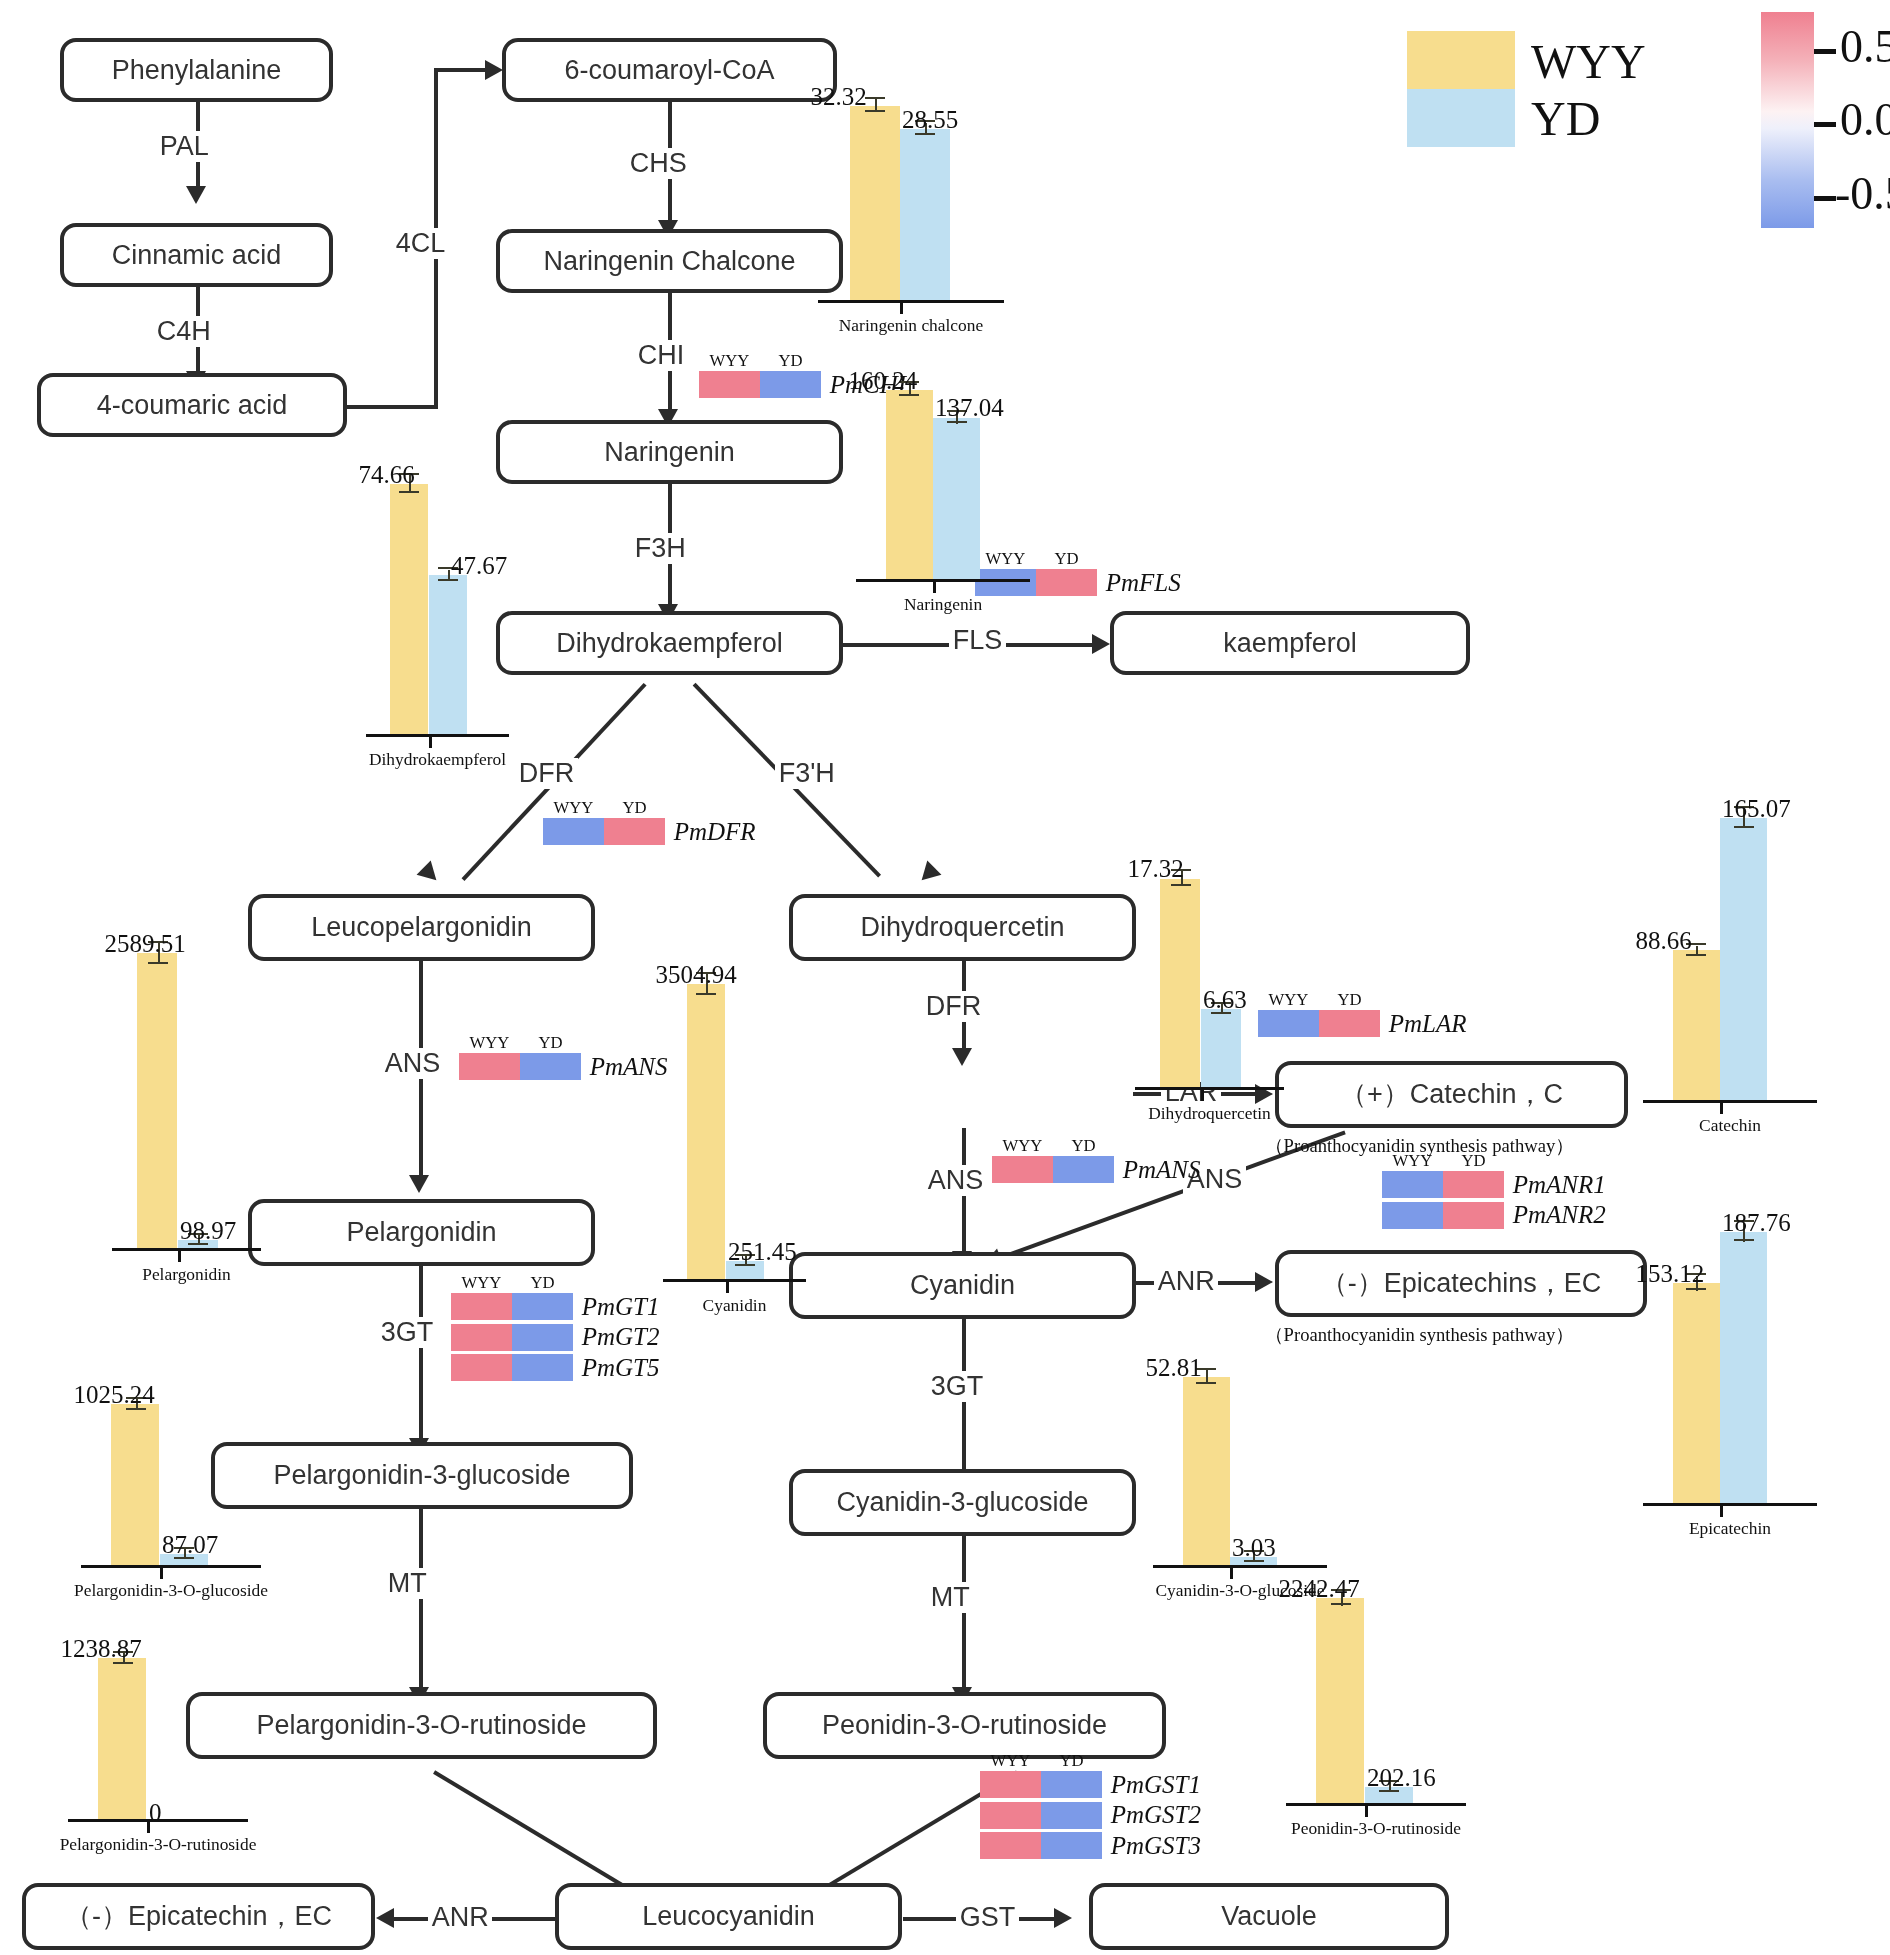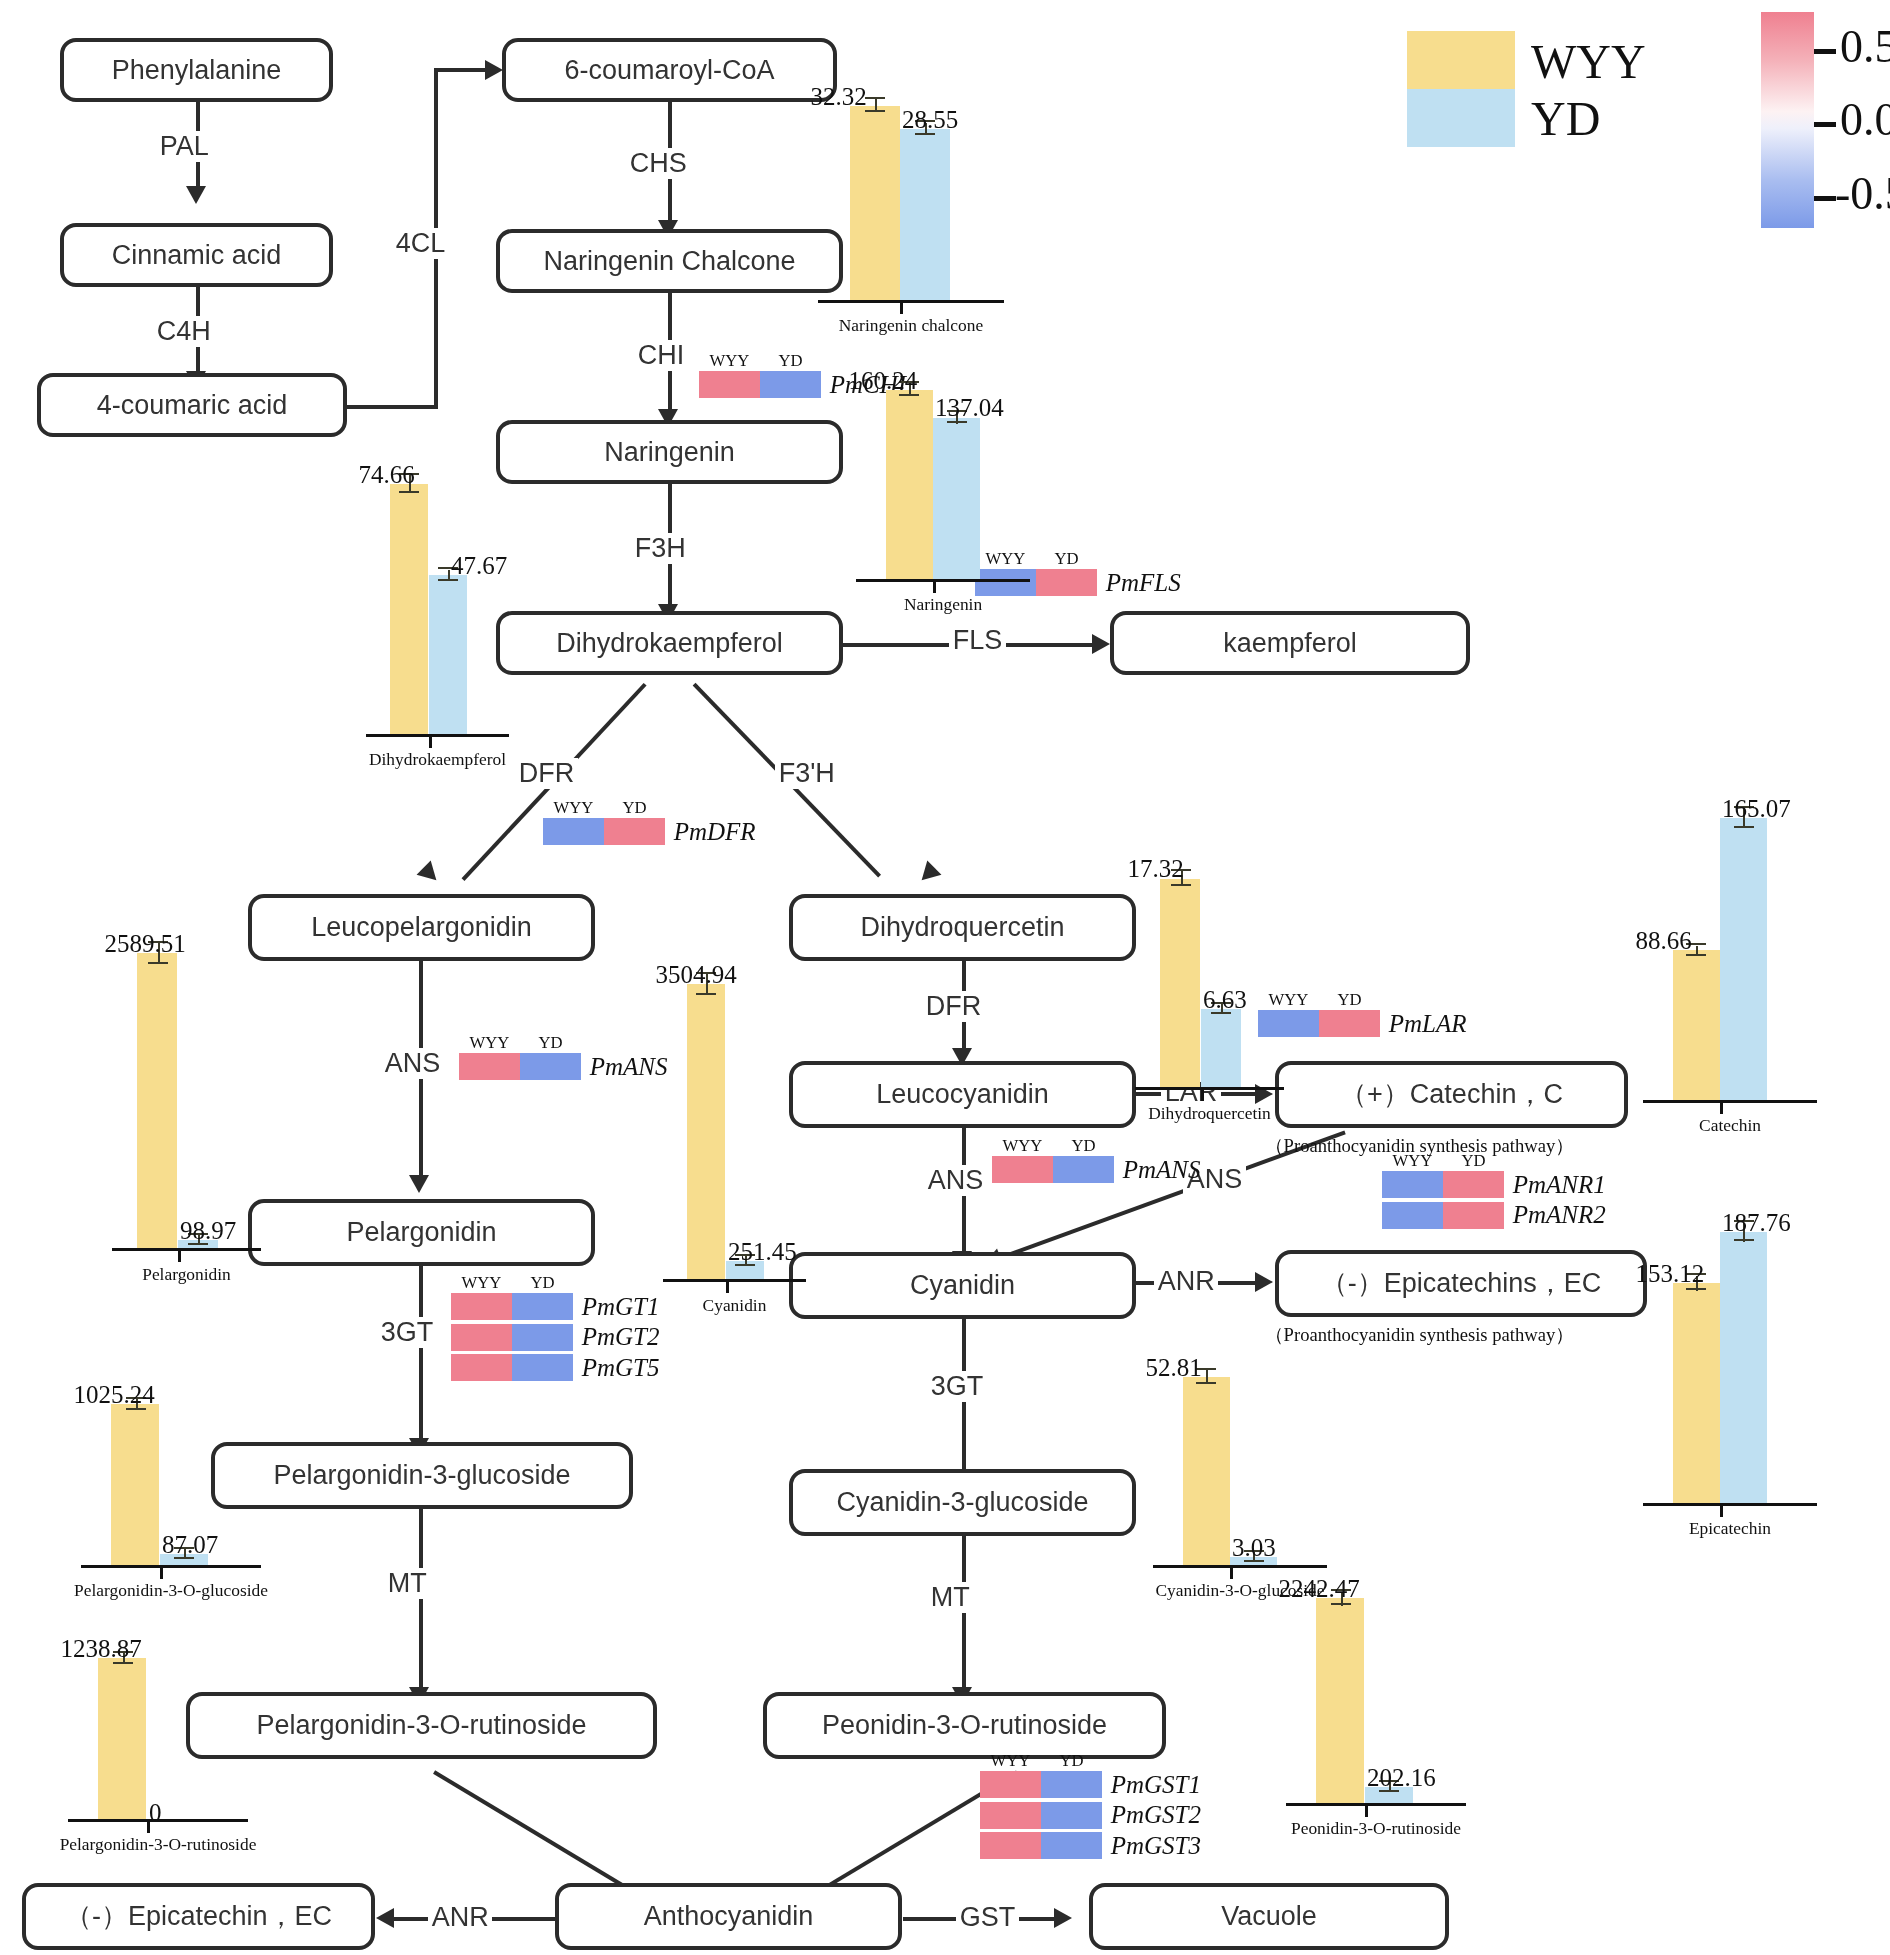--- a/index.html
+++ b/index.html
@@ -186,36 +186,35 @@
   <div class="node" style="left:37px;top:373px;width:310px;height:64px;">4-coumaric acid</div>
   <div class="node" style="left:502px;top:38px;width:335px;height:64px;">6-coumaroyl-CoA</div>
   <div class="node" style="left:496px;top:229px;width:347px;height:64px;">Naringenin Chalcone</div>
   <div class="node" style="left:496px;top:420px;width:347px;height:64px;">Naringenin</div>
   <div class="node" style="left:496px;top:611px;width:347px;height:64px;">Dihydrokaempferol</div>
   <div class="node" style="left:1110px;top:611px;width:360px;height:64px;">kaempferol</div>
 
   <div class="node" style="left:248px;top:894px;width:347px;height:67px;">Leucopelargonidin</div>
   <div class="node" style="left:789px;top:894px;width:347px;height:67px;">Dihydroquercetin</div>
   <div class="node" style="left:248px;top:1199px;width:347px;height:67px;">Pelargonidin</div>
-  <div class="node" style="left:789px;top:1061px;width:347px;height:67px;">Leucocyanidin</div>
 
   <div class="node" style="left:1275px;top:1061px;width:353px;height:67px;">（+）Catechin，C</div>
   <div class="sublabel" style="left:1265px;top:1133px;">（Proanthocyanidin synthesis pathway）</div>
 
   <div class="node" style="left:789px;top:1252px;width:347px;height:67px;">Cyanidin</div>
   <div class="node" style="left:1275px;top:1250px;width:372px;height:67px;">（-）Epicatechins，EC</div>
   <div class="sublabel" style="left:1265px;top:1322px;">（Proanthocyanidin synthesis pathway）</div>
 
   <div class="node" style="left:211px;top:1442px;width:422px;height:67px;">Pelargonidin-3-glucoside</div>
   <div class="node" style="left:789px;top:1469px;width:347px;height:67px;">Cyanidin-3-glucoside</div>
   <div class="node" style="left:186px;top:1692px;width:471px;height:67px;">Pelargonidin-3-O-rutinoside</div>
   <div class="node" style="left:763px;top:1692px;width:403px;height:67px;">Peonidin-3-O-rutinoside</div>
 
   <div class="node" style="left:22px;top:1883px;width:353px;height:67px;">（-）Epicatechin，EC</div>
-  <div class="node" style="left:555px;top:1883px;width:347px;height:67px;">Anthocyanidin</div>
+  <div class="node" style="left:555px;top:1883px;width:347px;height:67px;">Leucocyanidin</div>
   <div class="node" style="left:1089px;top:1883px;width:360px;height:67px;">Vacuole</div>
 
   <div class="enz" style="left:156px;top:131px;">PAL</div>
   <div class="enz" style="left:153px;top:316px;">C4H</div>
   <div class="enz" style="left:392px;top:228px;">4CL</div>
   <div class="enz" style="left:626px;top:148px;">CHS</div>
   <div class="enz" style="left:634px;top:340px;">CHI</div>
   <div class="enz" style="left:631px;top:533px;">F3H</div>
   <div class="enz" style="left:949px;top:625px;">FLS</div>
   <div class="enz" style="left:515px;top:758px;">DFR</div>

